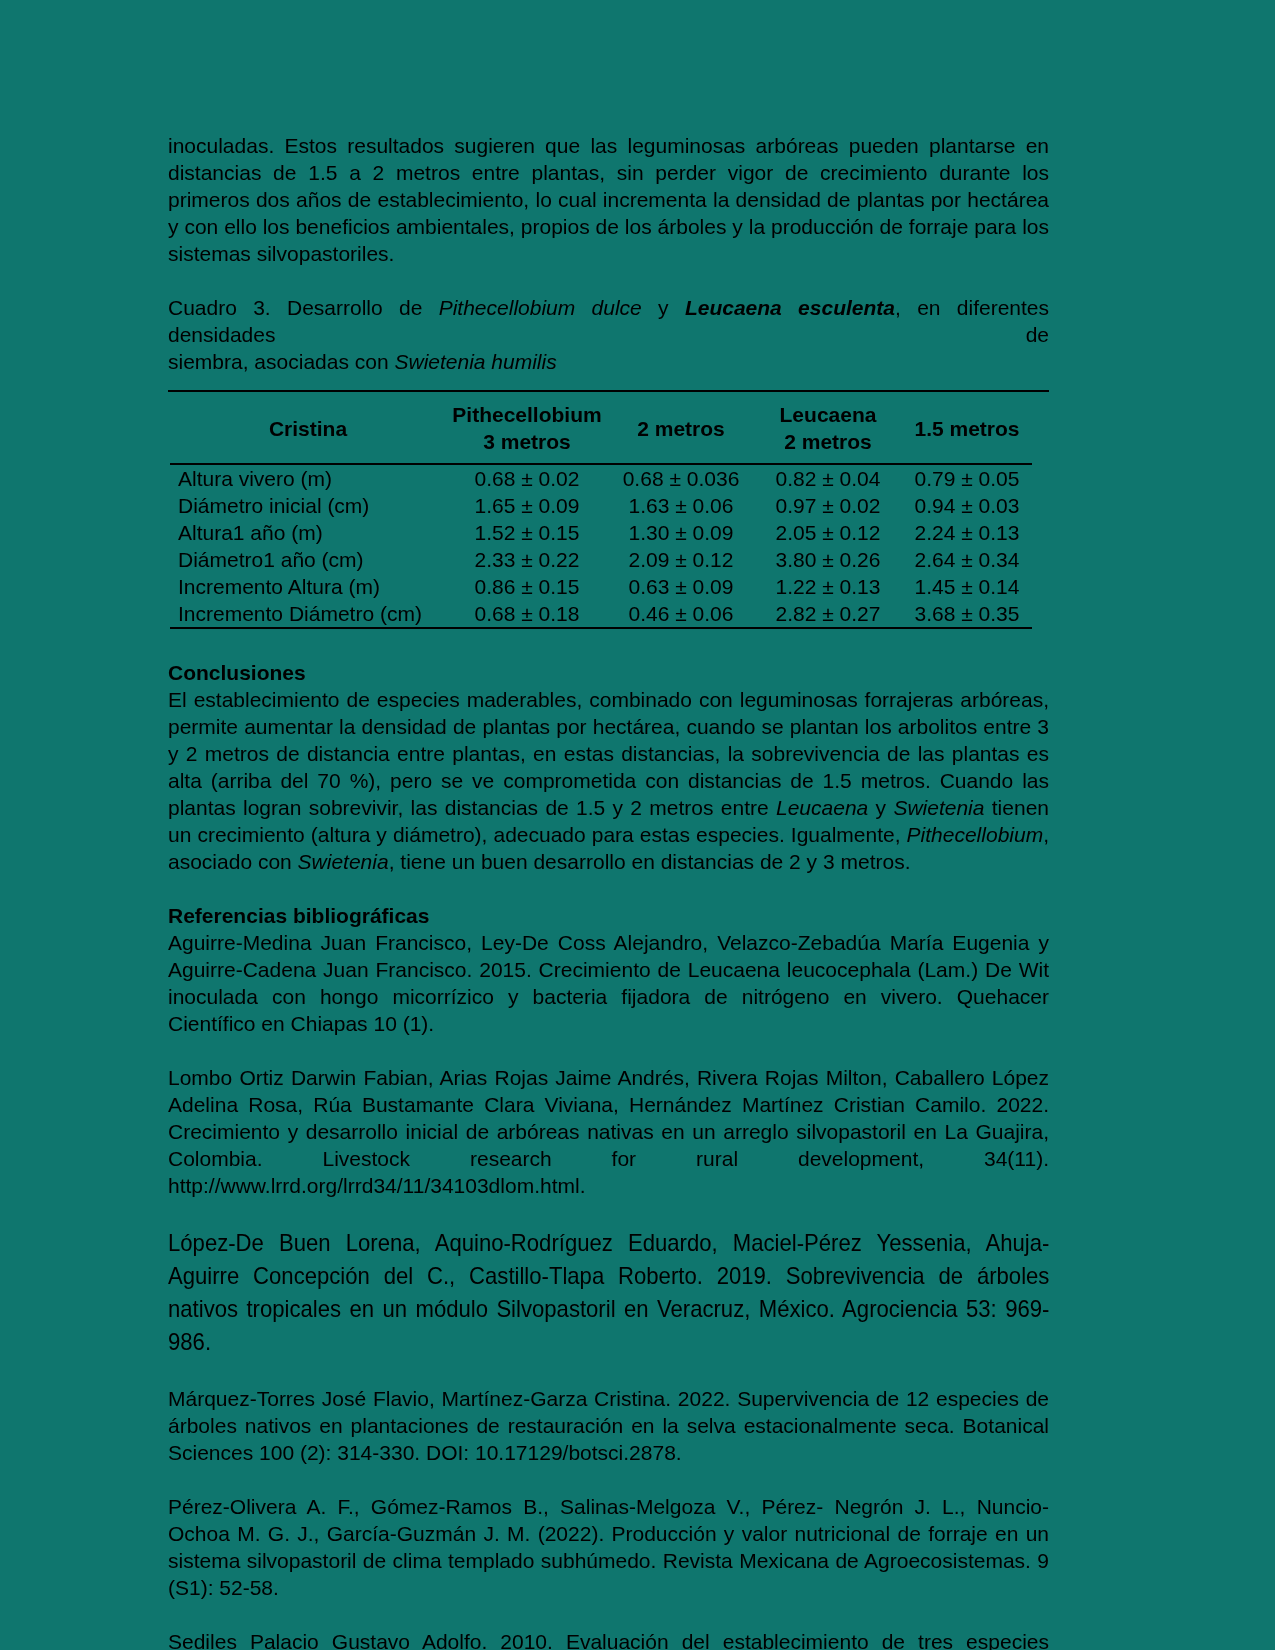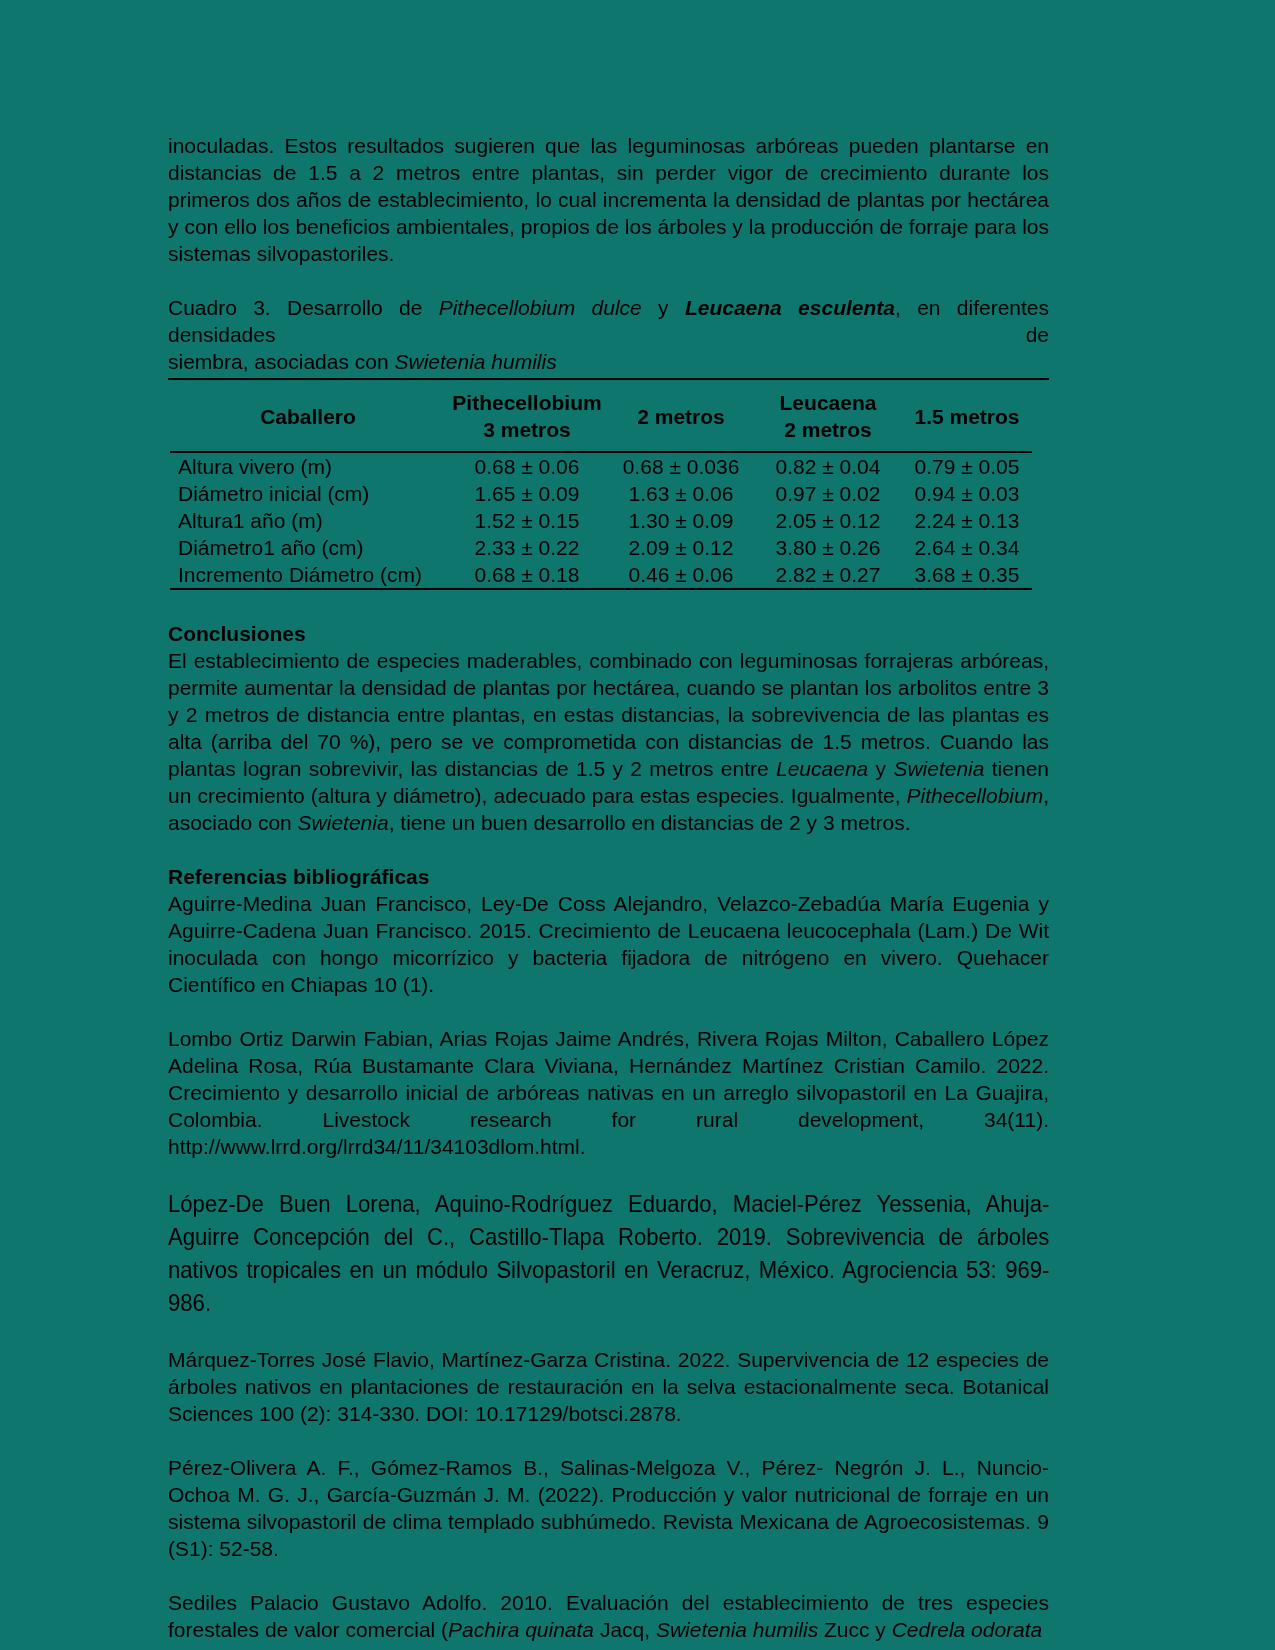--- a/index.html
+++ b/index.html
@@ -14,21 +14,21 @@
     line-height:27px;
     box-sizing:border-box;
     padding:132px 226px 0 168px;
   }
   .para { margin:0 0 27px 0; }
   .justify { text-align:justify; }
 
   
   .caption { margin:0 0 5px 0; }
   .caption-line1 { text-align:justify; text-align-last:justify; }
-  .caption-line2 { border-bottom:2px solid #000; padding-bottom:3px; }
+  .caption-line2 { border-bottom:2px solid #000; padding-bottom:15px; }
 
   
   table.data-table {
     width:862px;
     border-collapse:collapse;
     margin:4px 0 30px 2px;
     font-size:21px; line-height:27px;
   }
   table.data-table th {
     font-weight:bold; text-align:center; vertical-align:middle;
@@ -67,31 +67,31 @@
   <table class="data-table">
     <colgroup>
       <col style="width:276px">
       <col style="width:162px">
       <col style="width:146px">
       <col style="width:148px">
       <col style="width:130px">
     </colgroup>
     <thead>
         <tr>
-          <th>Caballero</th>
+          <th>Cristina</th>
           <th>Pithecellobium<br>3 metros</th>
           <th>2 metros</th>
           <th>Leucaena<br>2 metros</th>
           <th>1.5 metros</th>
         </tr>
       </thead>
     <tbody>
         <tr>
           <td>Altura vivero (m)</td>
-          <td>0.68 ± 0.06</td>
+          <td>0.68 ± 0.02</td>
           <td>0.68 ± 0.036</td>
           <td>0.82 ± 0.04</td>
           <td>0.79 ± 0.05</td>
         </tr>
         <tr>
           <td>Diámetro inicial (cm)</td>
           <td>1.65 ± 0.09</td>
           <td>1.63 ± 0.06</td>
           <td>0.97 ± 0.02</td>
           <td>0.94 ± 0.03</td>
@@ -102,20 +102,27 @@
           <td>1.30 ± 0.09</td>
           <td>2.05 ± 0.12</td>
           <td>2.24 ± 0.13</td>
         </tr>
         <tr>
           <td>Diámetro1 año (cm)</td>
           <td>2.33 ± 0.22</td>
           <td>2.09 ± 0.12</td>
           <td>3.80 ± 0.26</td>
           <td>2.64 ± 0.34</td>
+        </tr>
+        <tr>
+          <td>Incremento Altura (m)</td>
+          <td>0.86 ± 0.15</td>
+          <td>0.63 ± 0.09</td>
+          <td>1.22 ± 0.13</td>
+          <td>1.45 ± 0.14</td>
         </tr>
         <tr>
           <td>Incremento Diámetro (cm)</td>
           <td>0.68 ± 0.18</td>
           <td>0.46 ± 0.06</td>
           <td>2.82 ± 0.27</td>
           <td>3.68 ± 0.35</td>
         </tr>
       </tbody>
   </table>

